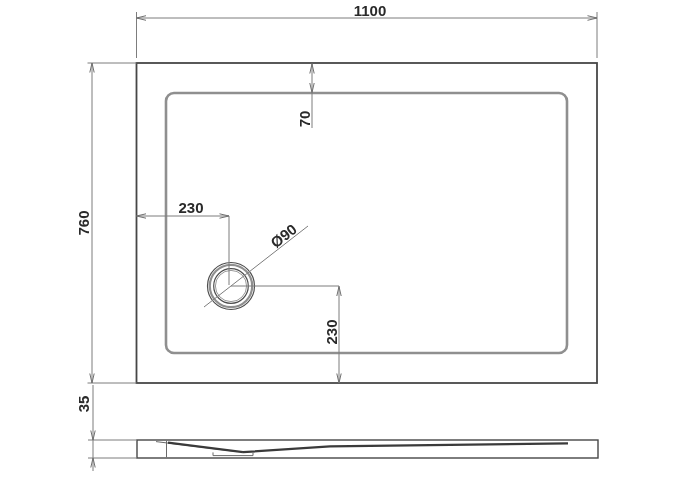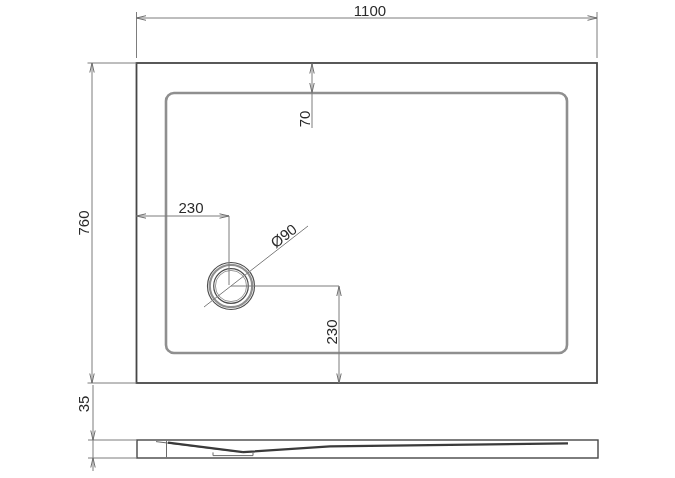--- a/index.html
+++ b/index.html
@@ -6,20 +6,21 @@
     margin: 0;
     padding: 0;
     background: #ffffff;
   }
   .canvas {
     position: relative;
     width: 675px;
     height: 478px;
     background: #ffffff;
     overflow: hidden;
+    font-weight: bold;
   }
   svg text {
     font-family: "Liberation Sans", "DejaVu Sans", sans-serif;
     font-size: 15px;
     fill: #2a2a2a;
   }
   
   .dim  { stroke: #7d7d7d; stroke-width: 1; fill: none; }
   .arr  { stroke: #6f6f6f; stroke-width: 1; fill: none; }
   

